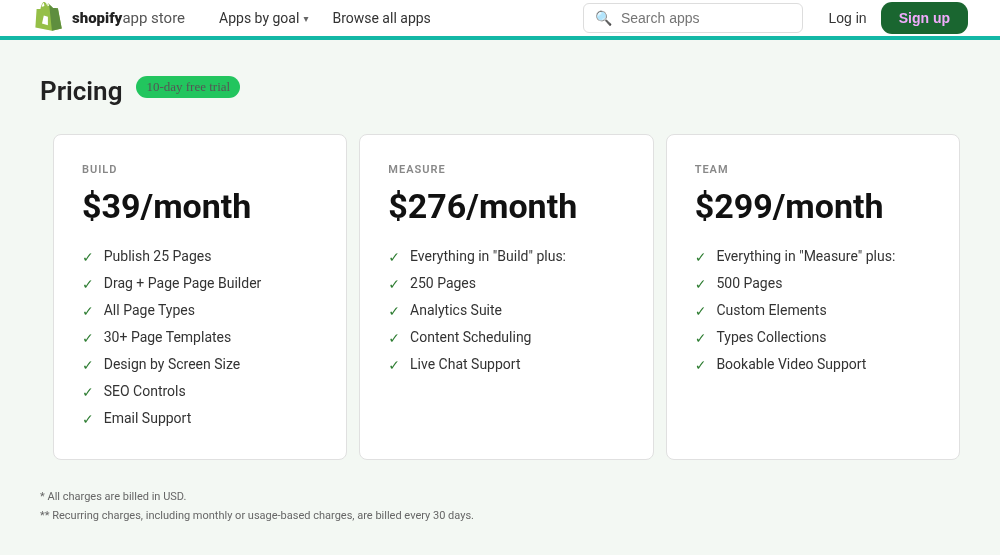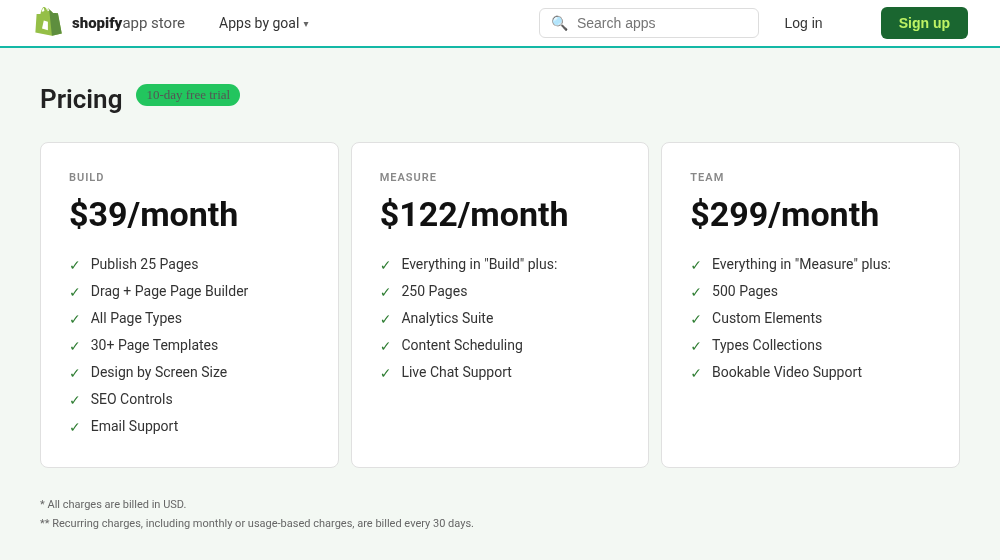--- a/index.html
+++ b/index.html
@@ -3,22 +3,22 @@
   <meta charset="utf-8">
   <style>
     * { box-sizing: border-box; margin: 0; padding: 0; }
     body { font-family: -apple-system, BlinkMacSystemFont, 'Segoe UI', Roboto, sans-serif; background: #fff; color: #333; }
 
     
     header {
       display: flex;
       align-items: center;
       padding: 9px 32px;
-      height: 48px;
-      border-bottom: 2px solid #14b8a6;
+      height: 40px;
+      border-bottom: 4px solid #14b8a6;
       background: #fff;
     }
     .logo-area {
       display: flex;
       align-items: center;
       gap: 8px;
       margin-right: 24px;
       text-decoration: none;
     }
     .logo-icon {
@@ -70,42 +70,41 @@
       border: none;
       outline: none;
       font-size: 14px;
       color: #555;
       background: transparent;
       width: 100%;
     }
     .header-actions {
       display: flex;
       align-items: center;
-      gap: 12px;
+      gap: 4px;
       margin-left: 16px;
     }
     .btn-login {
       font-size: 14px;
       color: #333;
       background: none;
       border: none;
       cursor: pointer;
       padding: 6px 10px;
       border-radius: 4px;
     }
     .btn-signup {
       font-size: 14px;
-      color: #bef264;
+      color: #f0abfc;
       background: #1a6630;
       border: none;
       cursor: pointer;
       padding: 8px 18px;
-      border-radius: 6px;
+      border-radius: 11px;
       font-weight: 600;
-      margin-left: 36px;
     }
 
     
     main {
       background: #f3f8f3;
       min-height: calc(560px - 56px);
       padding: 36px 40px 30px;
     }
 
     .pricing-header {
@@ -126,20 +125,21 @@
       padding: 3px 10px;
       border-radius: 12px;
       font-family: Liberation Serif, serif;
     }
 
     .plans-grid {
       display: grid;
       grid-template-columns: 1fr 1fr 1fr;
       gap: 12px;
       margin-bottom: 28px;
+      margin-left: 13px;
     }
 
     .plan-card {
       background: #fff;
       border: 1px solid #e0e0e0;
       border-radius: 8px;
       padding: 28px 28px 32px;
     }
 
     .plan-tier {
@@ -199,20 +199,23 @@
     <span class="logo-text">
       <strong>shopify</strong><span>app store</span>
     </span>
   </a>
 
   <nav>
     <div class="nav-item">
       <span>Apps by goal</span>
       <span class="chevron">▾</span>
     </div>
+    <div class="nav-item">
+      <span>Browse all apps</span>
+    </div>
   </nav>
 
   <div class="search-bar">
     <span class="search-icon-wrap">🔍</span>
     <input class="search-input" type="text" placeholder="Search apps" style="">
   </div>
 
   <div class="header-actions">
     <button class="btn-login">Log in</button>
     <button class="btn-signup">Sign up</button>
@@ -257,21 +260,21 @@
           </li>
         <li class="feature-item">
             <span class="check-icon">✓</span>
             <span>Email Support</span>
           </li>
       </ul>
     </div>
 
     <div class="plan-card">
       <div class="plan-tier">MEASURE</div>
-      <div class="plan-price">$122/month</div>
+      <div class="plan-price">$276/month</div>
       <ul class="features-list">
         <li class="feature-item">
             <span class="check-icon">✓</span>
             <span>Everything in "Build" plus:</span>
           </li>
         <li class="feature-item">
             <span class="check-icon">✓</span>
             <span>250 Pages</span>
           </li>
         <li class="feature-item">

